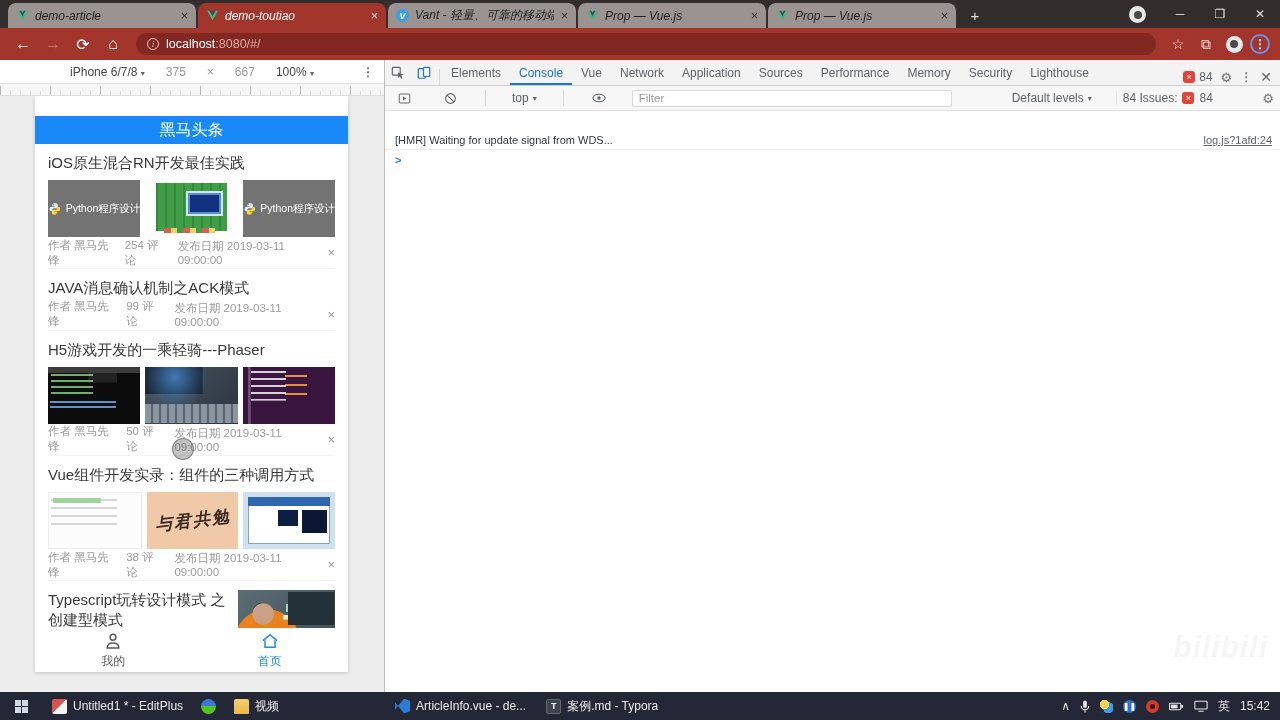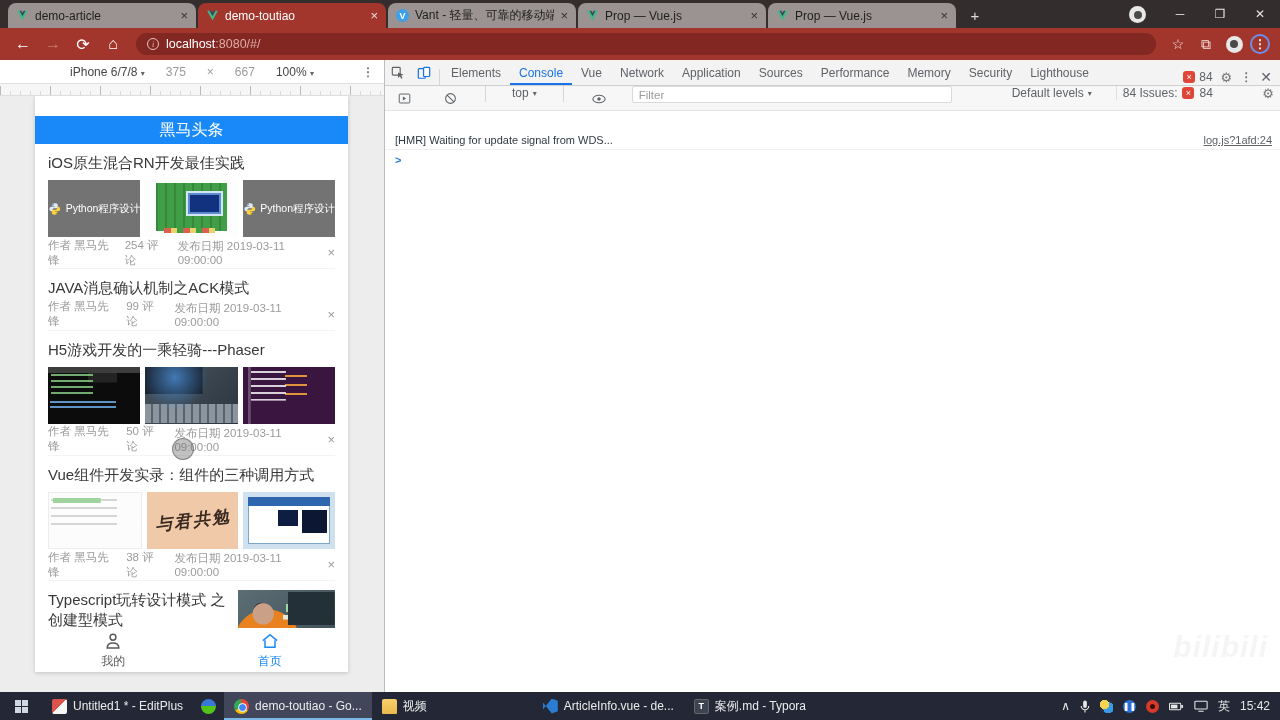--- a/index.html
+++ b/index.html
@@ -1,21 +1,21 @@
 <!DOCTYPE html>
 <html><head>
 <meta charset="utf-8">
 <style>
   * { margin:0; padding:0; box-sizing:border-box; }
   html,body { width:1280px; height:720px; overflow:hidden; font-family:"Liberation Sans", sans-serif; }
   .window { width:1280px; height:720px; display:flex; flex-direction:column; background:#fff; }
 
   
   .tabstrip { height:28px; background:#332e2d; display:flex; align-items:flex-end; padding-left:8px; flex-shrink:0; }
-  .tab { width:188px; height:25px; background:#9a9391; border-radius:8px 8px 0 0; display:flex; align-items:center; gap:6px; padding:0 8px; margin-right:2px; font-size:12px; color:#1f1f1f; overflow:hidden; }
+  .tab { width:188px; height:25px; background:#9a9391; border-radius:8px 8px 0 0; display:flex; align-items:center; gap:6px; padding:0 8px; margin-right:2px; font-size:12px; color:#1f1f1f; overflow:hidden;font-style:italic; }
   .tab.active { background:#a2352c; color:#fff; }
   .tab .tab-title { flex:1; white-space:nowrap; overflow:hidden; }
   .tab .tab-close { font-size:13px; opacity:.85; flex-shrink:0; }
   .favicon { width:13px; height:13px; flex-shrink:0; display:inline-flex; }
   .vant-ico { width:13px; height:13px; border-radius:50%; background:#3ba0e8; color:#fff; font-size:9px; font-weight:bold; display:flex; align-items:center; justify-content:center; }
   .newtab { width:22px; height:22px; border-radius:50%; color:#ddd; font-size:15px; display:flex; align-items:center; justify-content:center; margin:0 0 2px 6px; }
   .strip-spacer { flex:1; }
   .profile-dot { width:17px; height:17px; border-radius:50%; background:#e8e8e8; margin:0 14px 5px 0; position:relative; }
   .profile-dot::after { content:""; position:absolute; left:4.5px; top:4.5px; width:8px; height:8px; border-radius:50%; background:#4a4a4a; }
   .winctl { width:40px; height:28px; display:flex; align-items:center; justify-content:center; color:#e6e6e6; font-size:12px; }
@@ -119,21 +119,21 @@
   .dt-sep { width:1px; height:16px; background:#d6d6d6; margin:0 2px; flex-shrink:0; }
   .dt-tab { padding:0 9px; height:25px; display:flex; align-items:center; white-space:nowrap; }
   .dt-tab.active { color:#1a73e8; box-shadow:inset 0 -2px 0 #1a73e8; }
   .dt-right { margin-left:auto; display:flex; align-items:center; gap:8px; padding-right:8px; }
   .err-badge { display:flex; align-items:center; gap:4px; color:#5f6368; }
   .err-ico { width:12px; height:12px; border-radius:3px; background:#df4538; color:#fff; font-size:9px; display:flex; align-items:center; justify-content:center; }
   .gear { color:#757575; font-size:13px; }
   .dots-v { color:#757575; font-weight:bold; }
   .dt-close { color:#5f6368; font-size:14px; }
 
-  .dt-toolbar { height:25px; background:#f7f7f7; border-bottom:1px solid #e3e3e3; display:flex; align-items:flex-start; font-size:12px; color:#5f6368; padding:0 6px; gap:20px; flex-shrink:0; }
+  .dt-toolbar { height:25px; background:#f7f7f7; border-bottom:1px solid #e3e3e3; display:flex; align-items:center; font-size:12px; color:#5f6368; padding:0 6px; gap:20px; flex-shrink:0; }
   .top-dd { display:flex; align-items:center; gap:4px; padding:0 4px; }
   .filter-input { width:320px; height:17px; border:1px solid #d9d9d9; background:#fff; font-size:11.5px; padding:0 6px; color:#333; outline:none; border-radius:2px; }
   .filter-input::placeholder { color:#9a9a9a; }
   .levels { display:flex; align-items:center; gap:4px; padding:0 4px;margin-left:36px; }
   .issues { display:flex; align-items:center; gap:5px; padding:0 6px; border-left:1px solid #e0e0e0; }
   .tb-right-gear { margin-left:auto; }
 
   .console { flex:1; position:relative; font-family:Liberation Sans, sans-serif; font-size:11px; overflow:hidden;margin-top:20px; }
   .log-row { display:flex; align-items:center; padding:3px 8px 3px 10px; border-bottom:1px solid #f0f0f0; color:#303942; }
   .log-src { margin-left:auto; color:#5f6368; text-decoration:underline; }
@@ -466,24 +466,20 @@
           <span></span>
         </span>
     </div>
     <div class="tb-item">
       <span class="app-ico ico-editplus"></span>
       <span>Untitled1 * - EditPlus</span>
     </div>
     <div class="tb-item iconic">
       <span class="app-ico ico-roundapp"></span>
     </div>
-    <div class="tb-item active">
-      <span class="app-ico ico-chrome"></span>
-      <span>demo-toutiao - Go...</span>
-    </div>
     <div class="tb-item">
       <span class="app-ico ico-folder"></span>
       <span>视频</span>
     </div>
     <div class="tb-item" style="margin-left:96px">
       <span class="app-ico ico-vscode"></span>
       <span>ArticleInfo.vue - de...</span>
     </div>
     <div class="tb-item">
       <span class="app-ico ico-typora">T</span>

